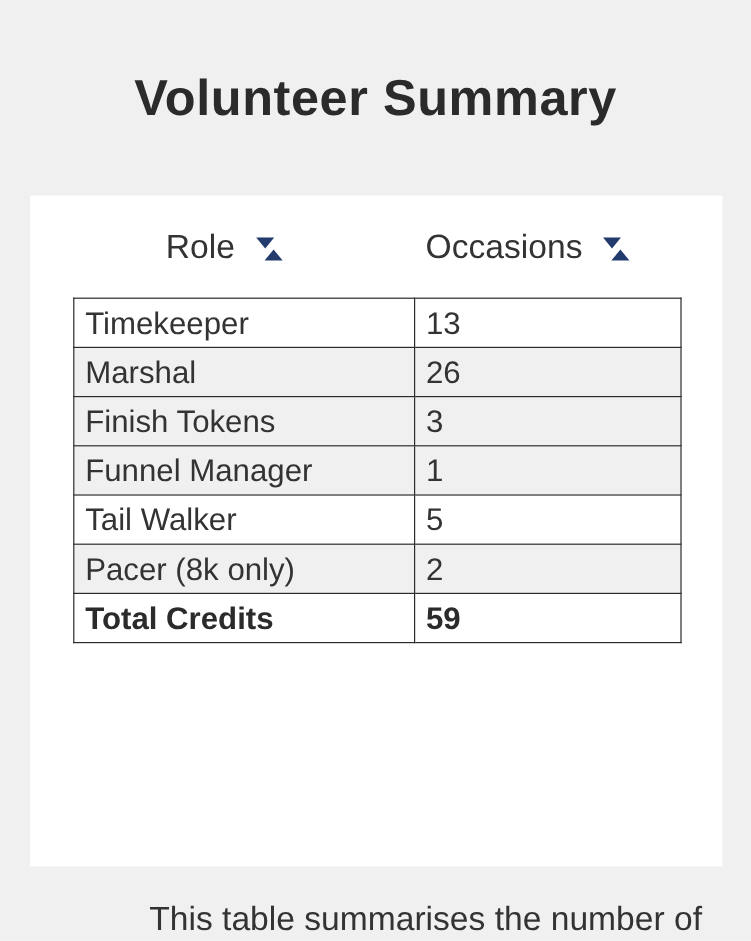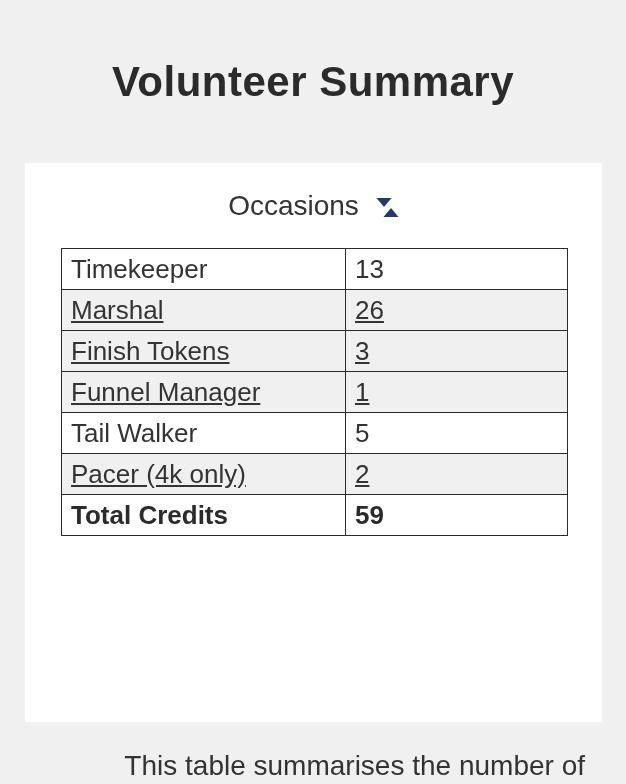--- a/index.html
+++ b/index.html
@@ -42,35 +42,42 @@
   }
   table.summary td{
     border:1px solid var(--table-border);
     height:41px;padding:0 9px;
     font-size:26px;color:var(--text-body);
     white-space:nowrap;overflow:hidden;
     background:var(--card-background);
   }
   table.summary col.role-col{width:284px;}
   table.summary col.occasions-col{width:222px;}
-  table.summary tr.stripe td{background:var(--row-stripe);text-decoration:underline;}
+  table.summary tr.stripe td{background:var(--row-stripe);}
   table.summary tr.total td{font-weight:bold;color:var(--text-primary);}
   .description{
     position:absolute;left:45px;top:748px;width:540px;margin:0;
     font-size:28px;line-height:36px;color:var(--text-body);text-align:right;
   }
 </style>
 </head>
 <body>
 
 <h1 class="page-title">Volunteer Summary</h1>
 
 <div class="card">
 
   <div class="thead">
+    <div class="th">
+      <span>Role</span>
+      <svg class="sort-icon" viewBox="0 0 24 21" aria-hidden="true">
+        <polygon points="1,1 16,1 8.5,10"></polygon>
+        <polygon points="8,20 23,20 15.5,11"></polygon>
+      </svg>
+    </div>
     <div class="th">
       <span>Occasions</span>
       <svg class="sort-icon" viewBox="0 0 24 21" aria-hidden="true">
         <polygon points="1,1 16,1 8.5,10"></polygon>
         <polygon points="8,20 23,20 15.5,11"></polygon>
       </svg>
     </div>
   </div>
 
   <table class="summary">
@@ -93,21 +100,21 @@
       </tr>
       <tr class="stripe">
         <td>Funnel Manager</td>
         <td>1</td>
       </tr>
       <tr>
         <td>Tail Walker</td>
         <td>5</td>
       </tr>
       <tr class="stripe">
-        <td>Pacer (4k only)</td>
+        <td>Pacer (8k only)</td>
         <td>2</td>
       </tr>
       <tr class="total">
         <td>Total Credits</td>
         <td>59</td>
       </tr>
     </tbody>
   </table>
 
 </div>

